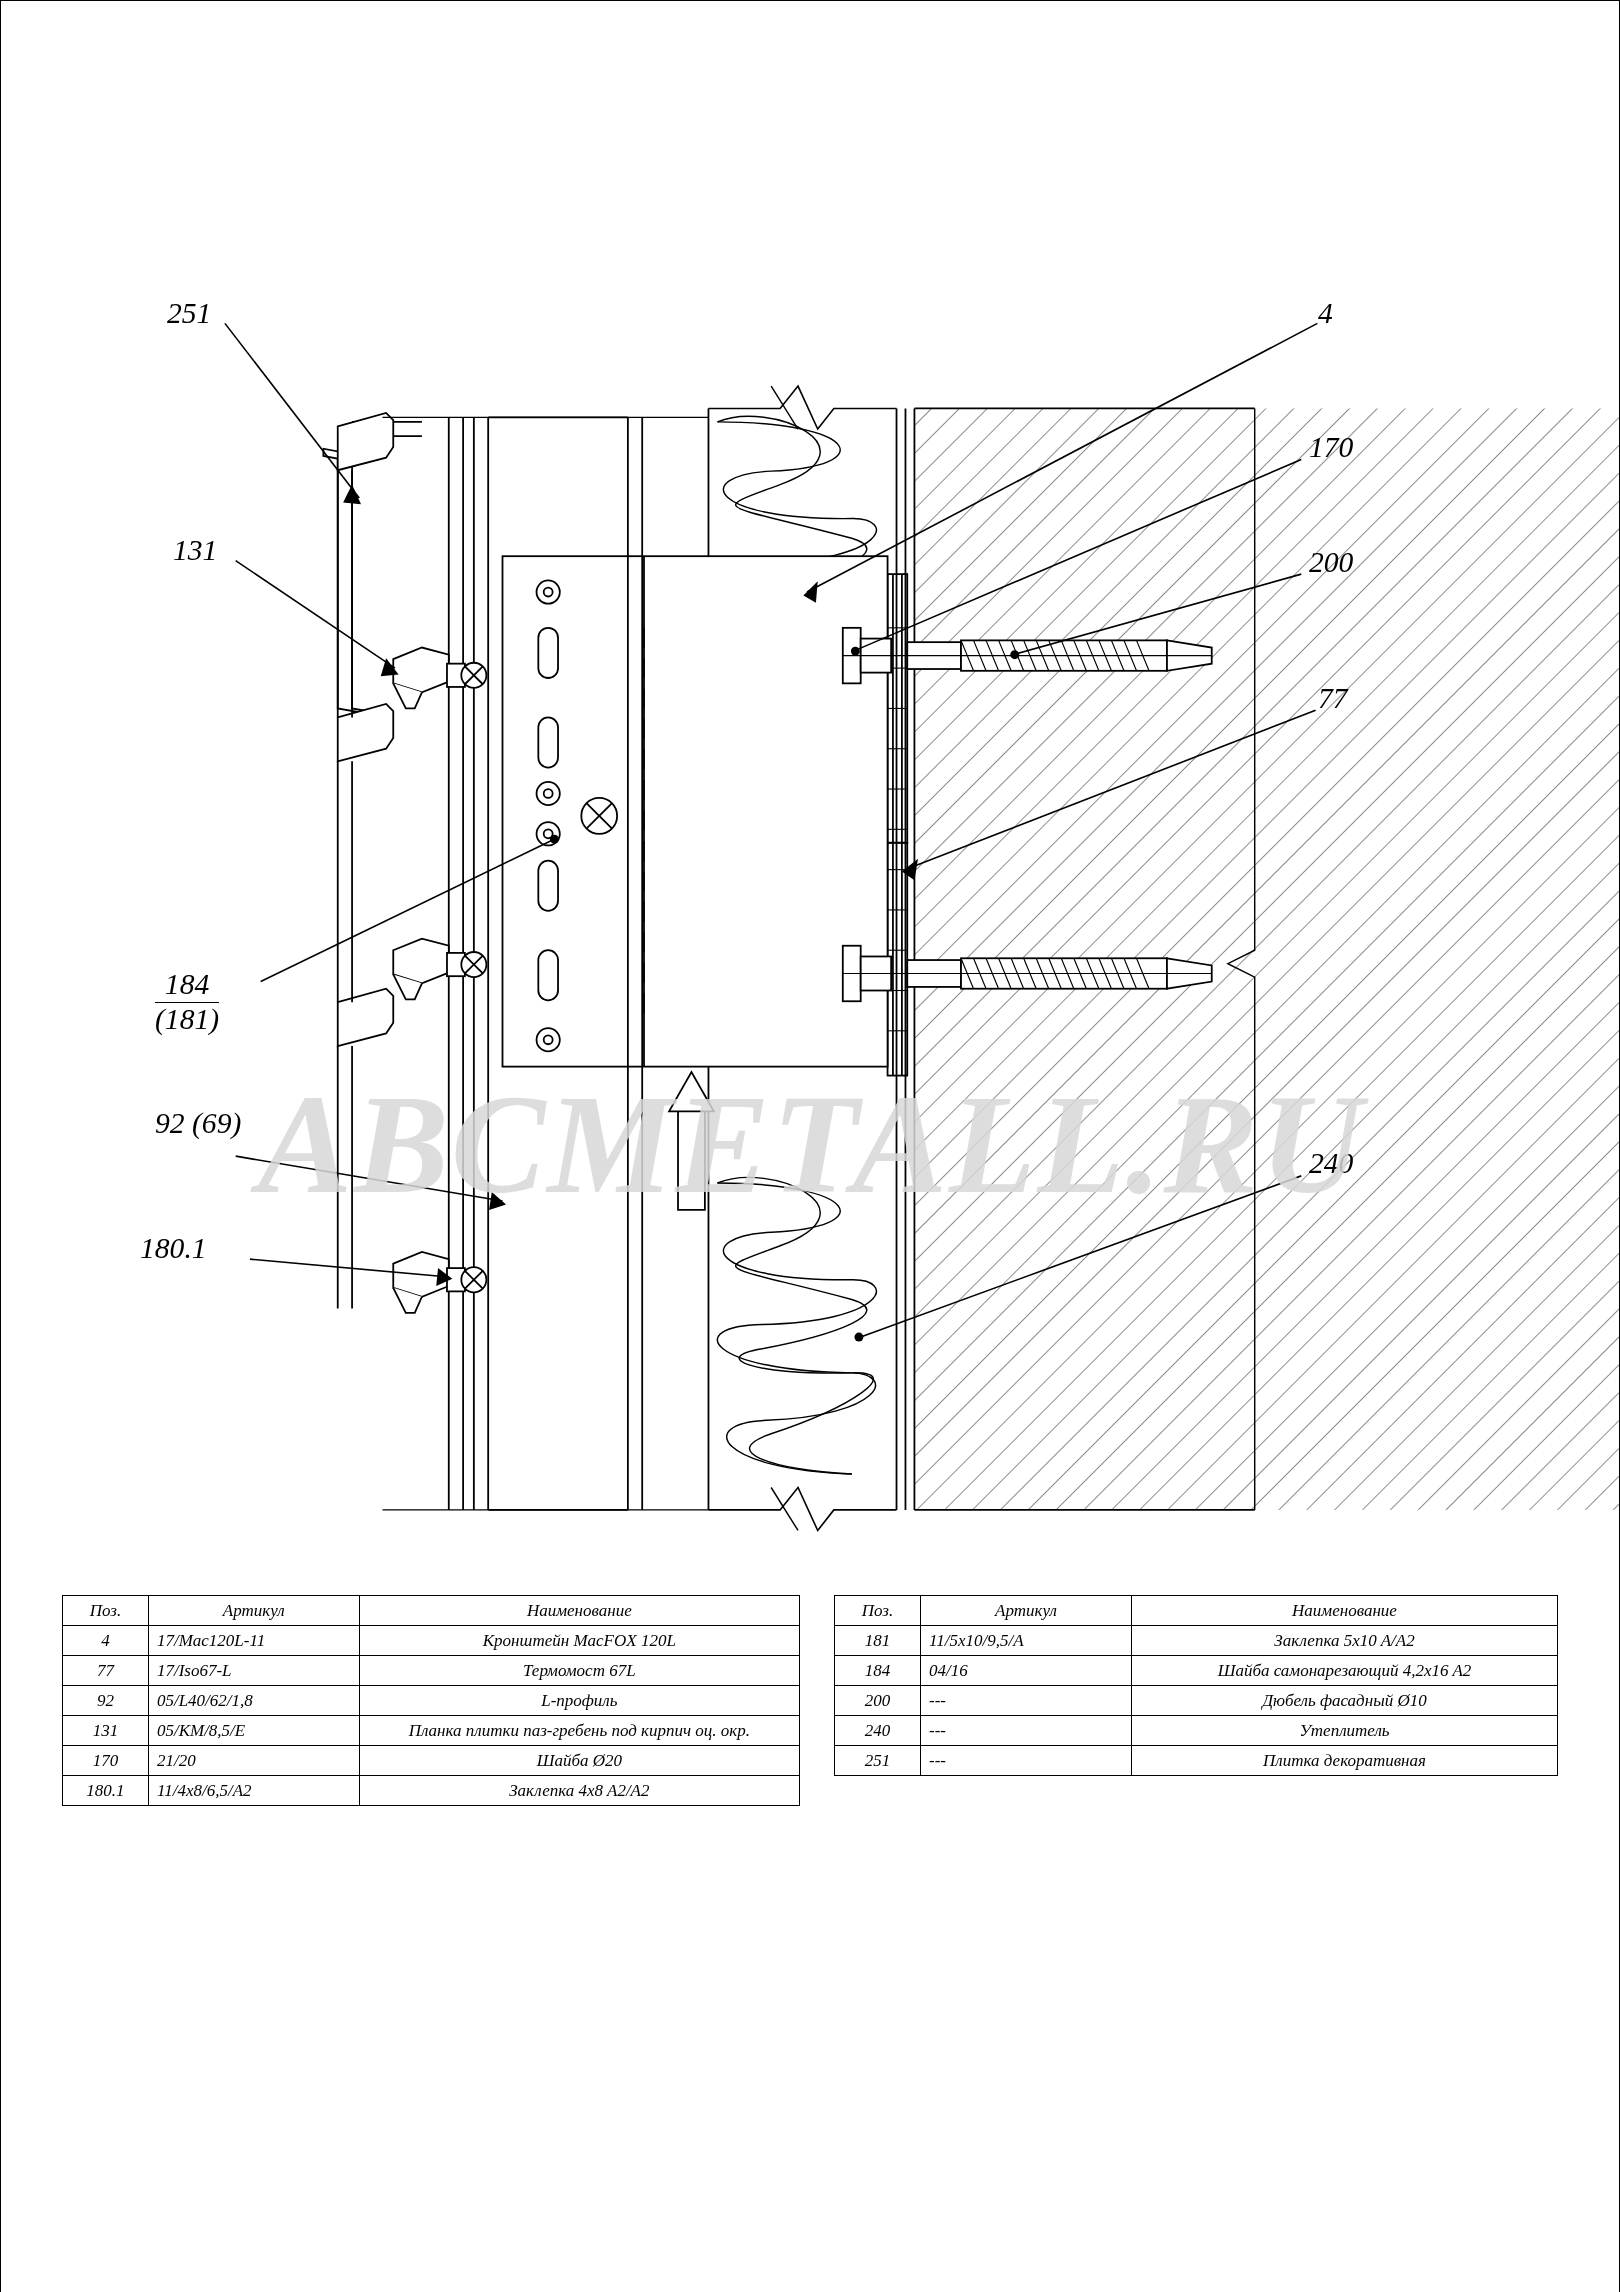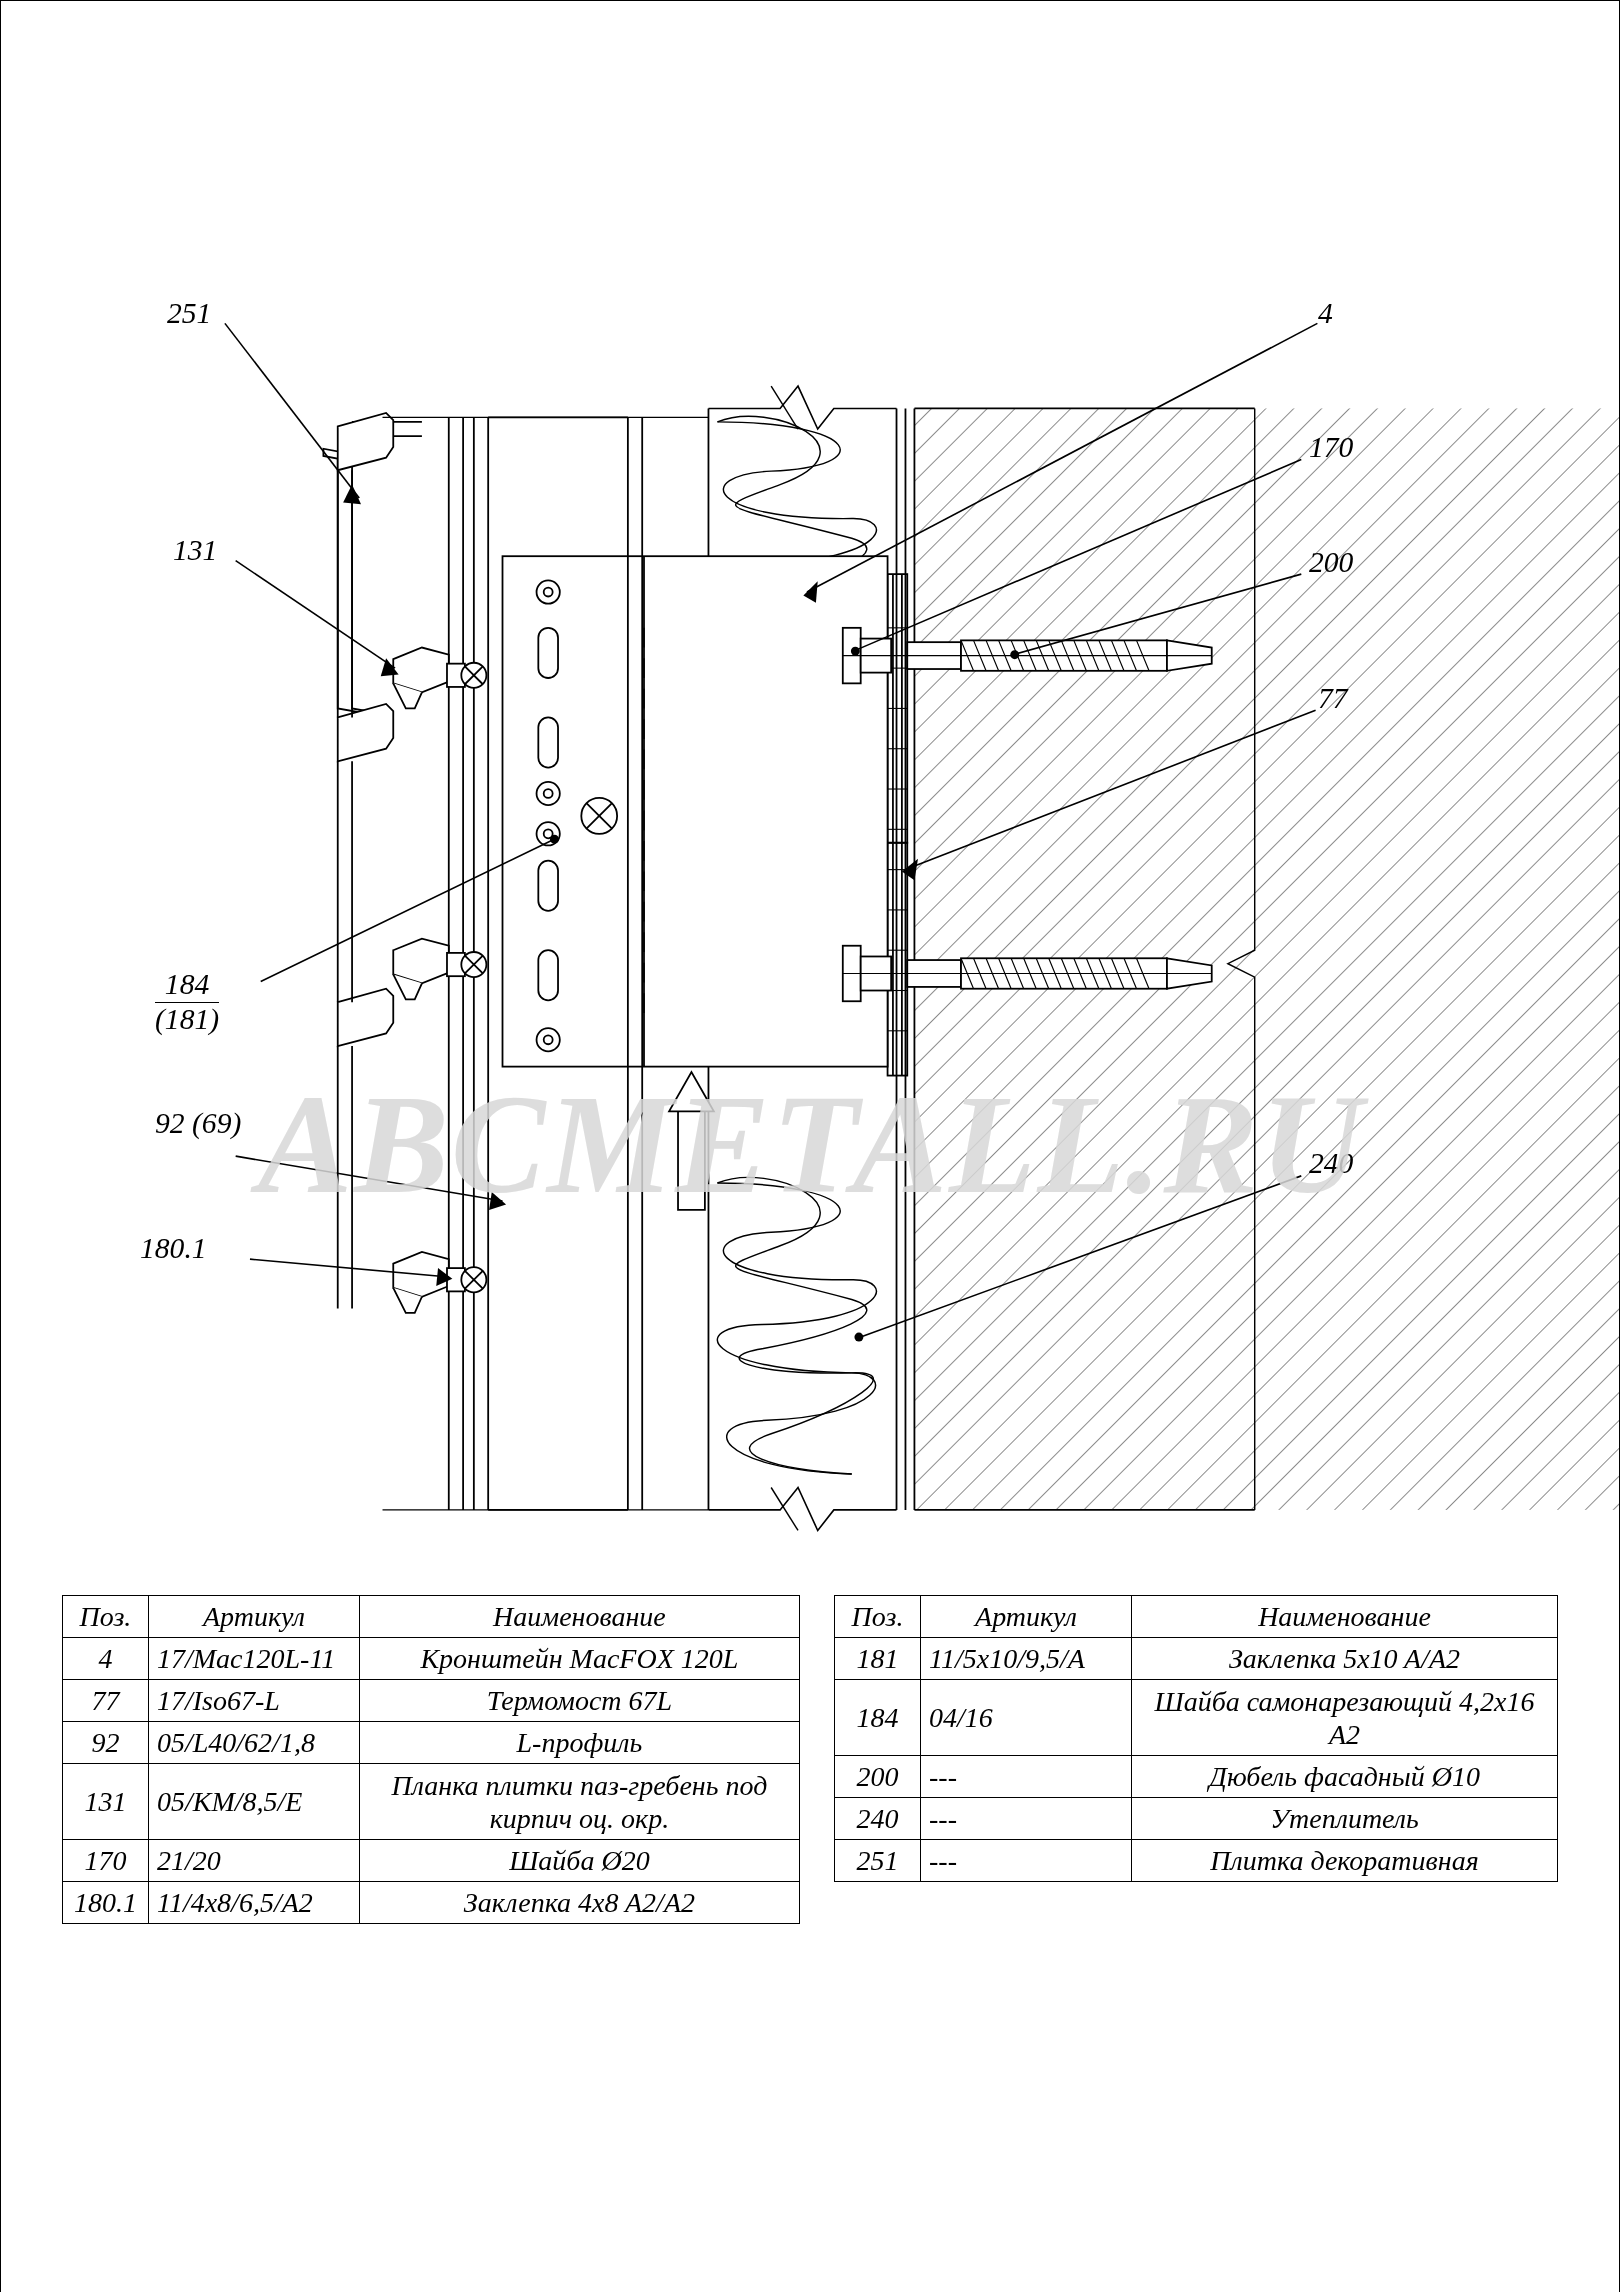--- a/index.html
+++ b/index.html
@@ -64,21 +64,21 @@
 
   
   #tables {
     position: absolute;
     left: 0; top: 1594px;
     width: 1620px;
   }
   table.spec {
     border-collapse: collapse;
     font-family: "Liberation Serif", serif;
-    font-size: 28px;
+    font-size: 17px;
     table-layout: fixed;
   }
   table.spec td, table.spec th {
     border: 1.8px solid #000;
     padding: 4.5px 7.2px;
     font-weight: normal;
     vertical-align: middle;
   }
   table.spec th { text-align: center; }
   table.spec td.pos { text-align: center; width: 86px; }

